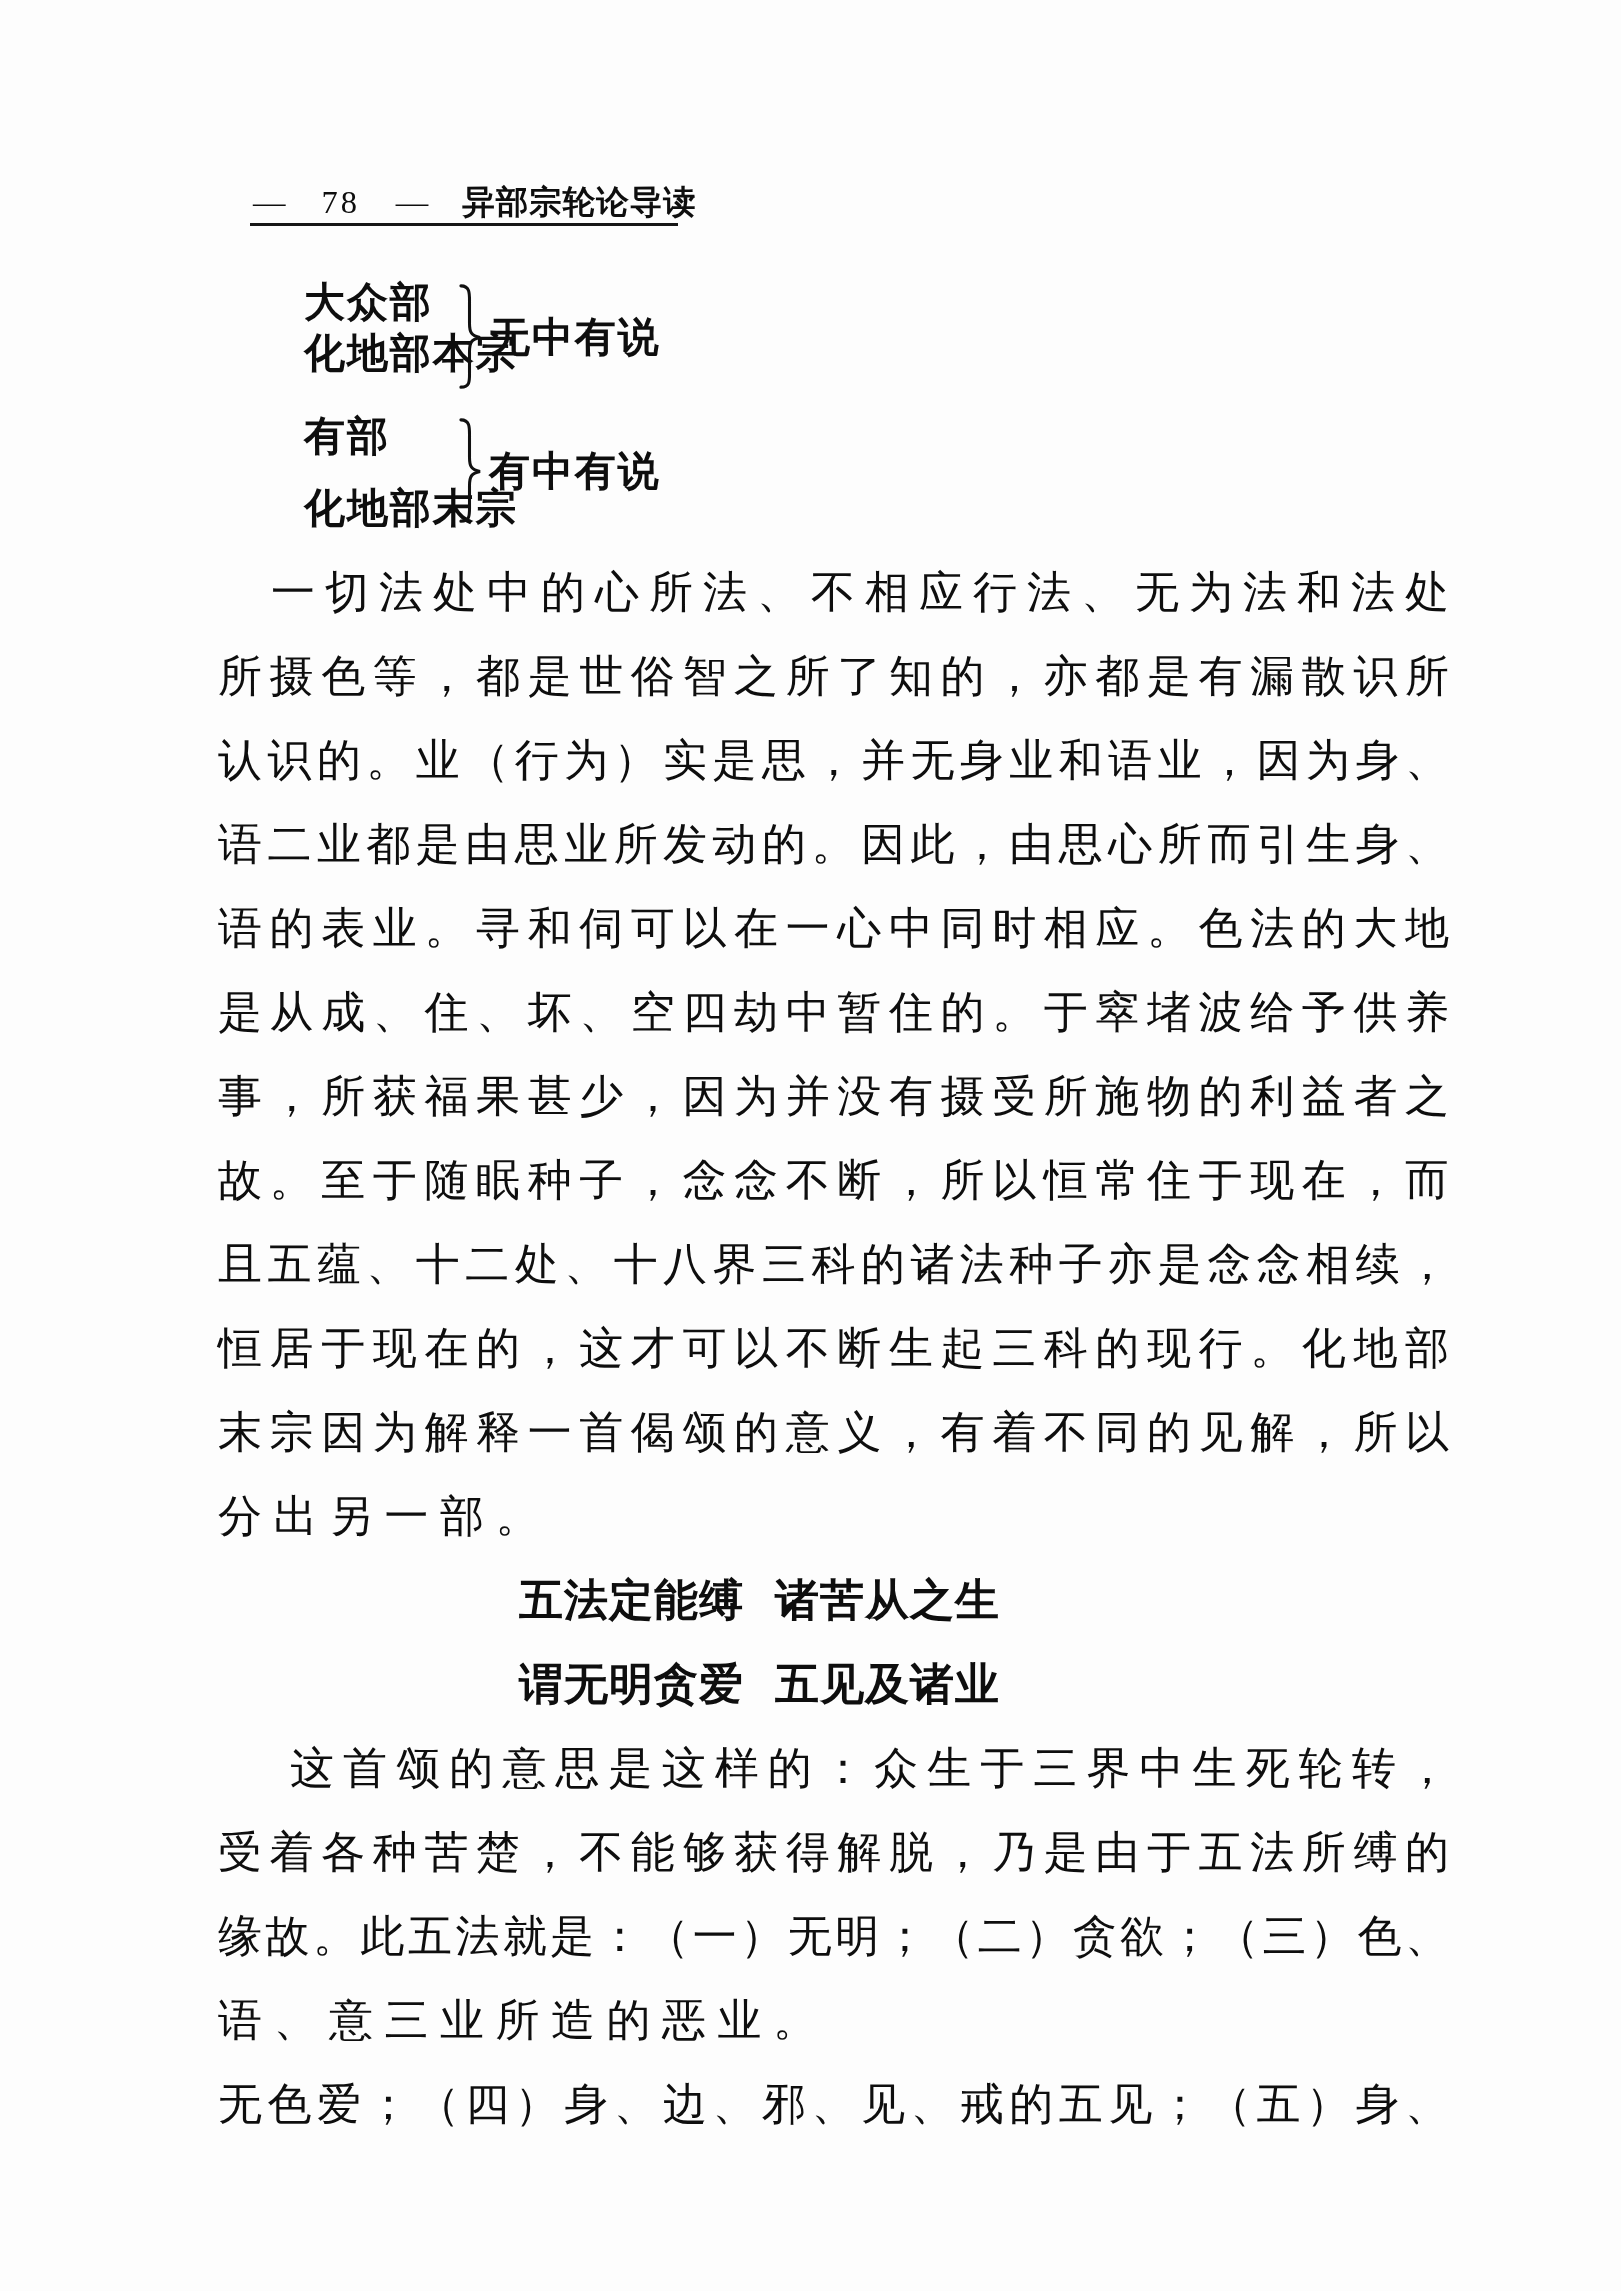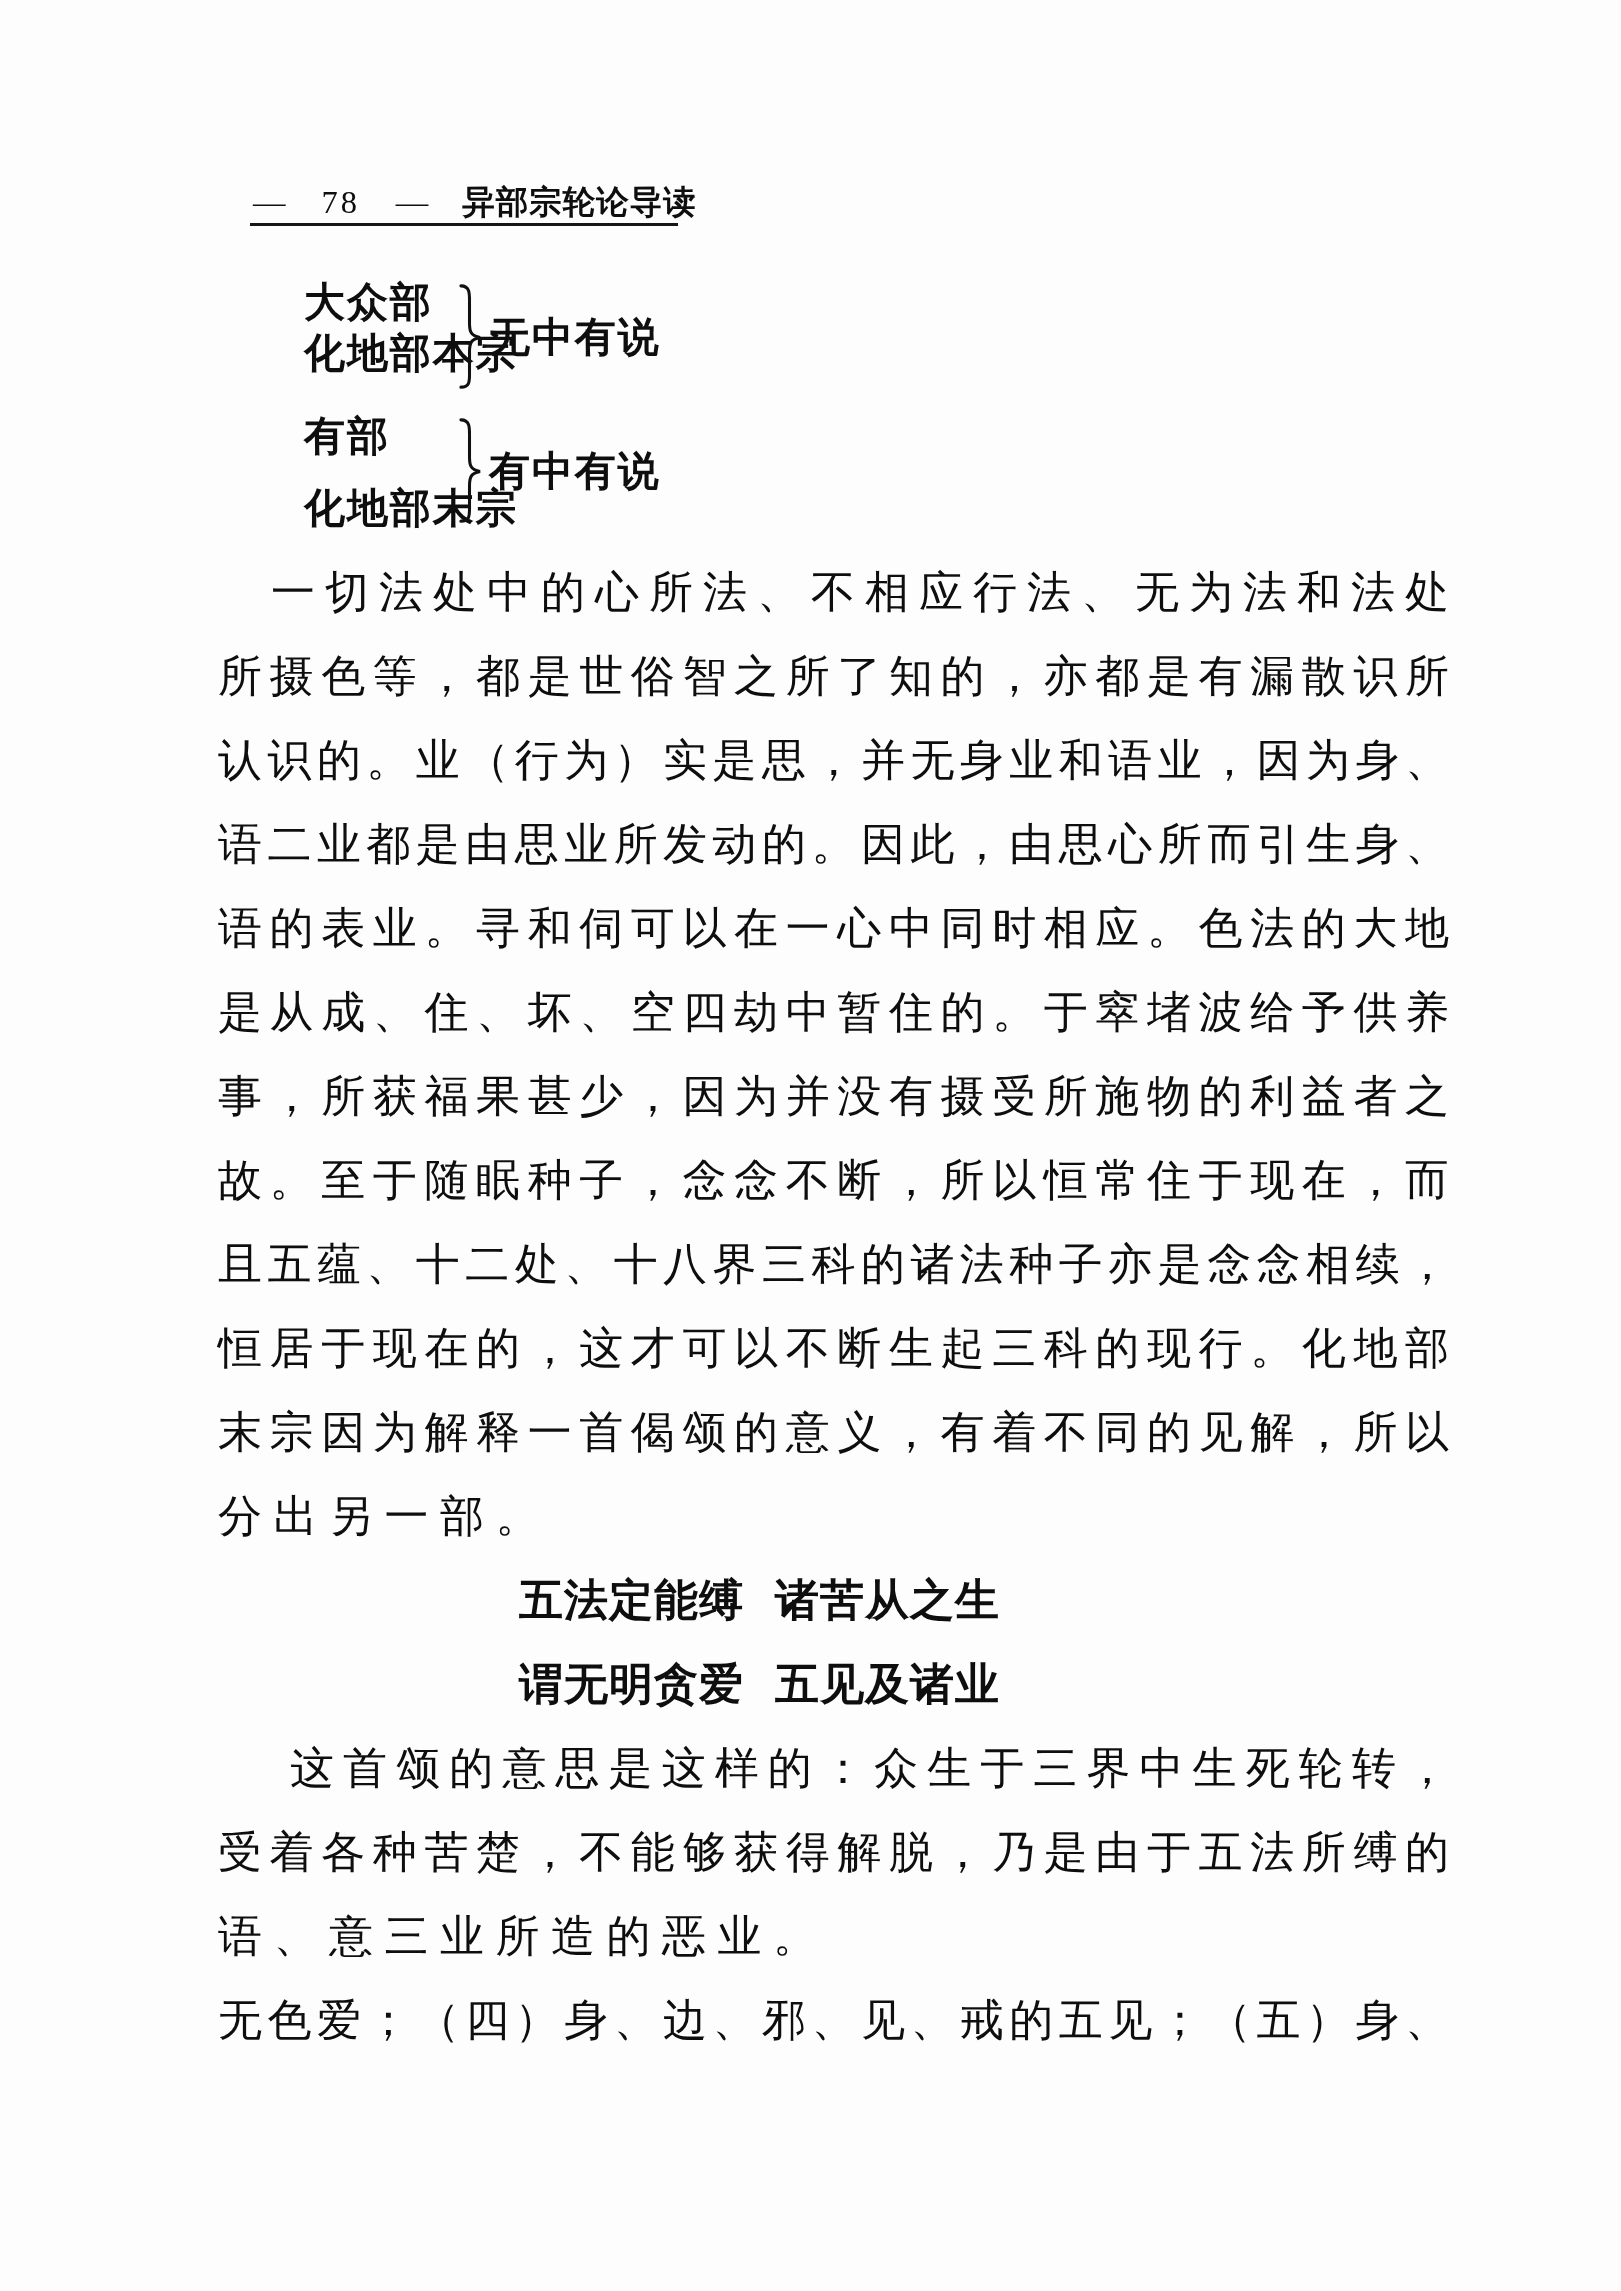--- a/index.html
+++ b/index.html
@@ -115,19 +115,20 @@
         <span class="verse-left">五法定能缚</span><span class="verse-right">诸苦从之生</span>
       </div>
       <div class="verse-line">
         <span class="verse-left">谓无明贪爱</span><span class="verse-right">五见及诸业</span>
       </div>
     </div>
 
     <div>
       <div class="line indent2">这首颂的意思是这样的：众生于三界中生死轮转，</div>
       <div class="line">受着各种苦楚，不能够获得解脱，乃是由于五法所缚的</div>
+      <div class="line">缘故。此五法就是：（一）无明；（二）贪欲；（三）色、</div>
       <div class="line end">语、意三业所造的恶业。</div>
       <div class="line">无色爱；（四）身、边、邪、见、戒的五见；（五）身、</div>
     </div>
 
   </div>
 </div>
 
 
 </body></html>

